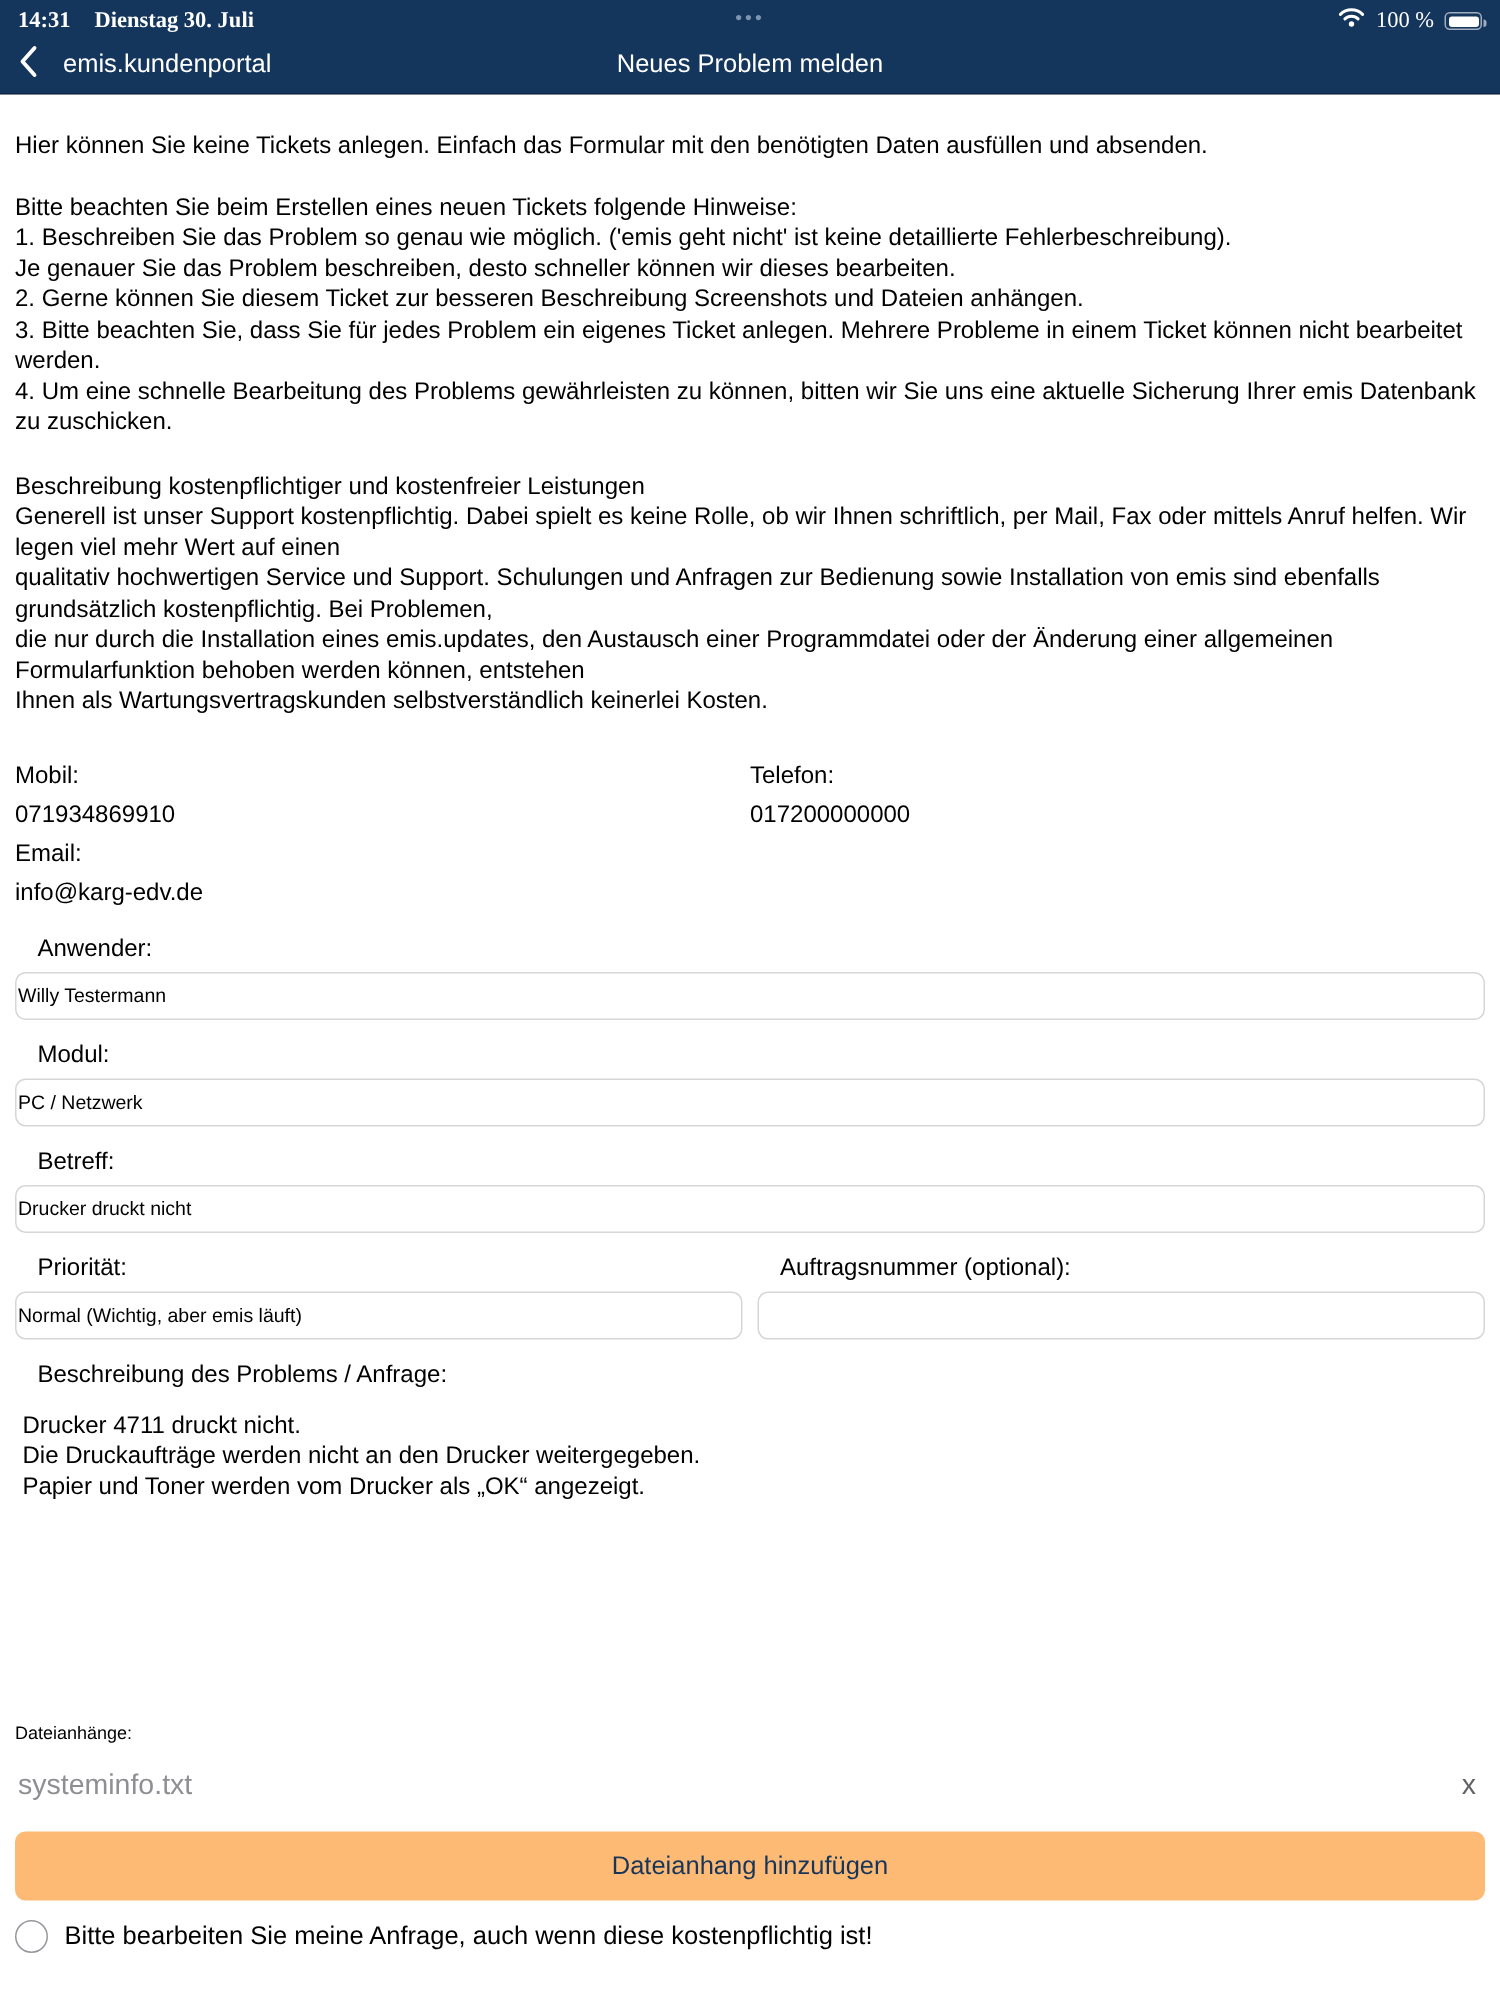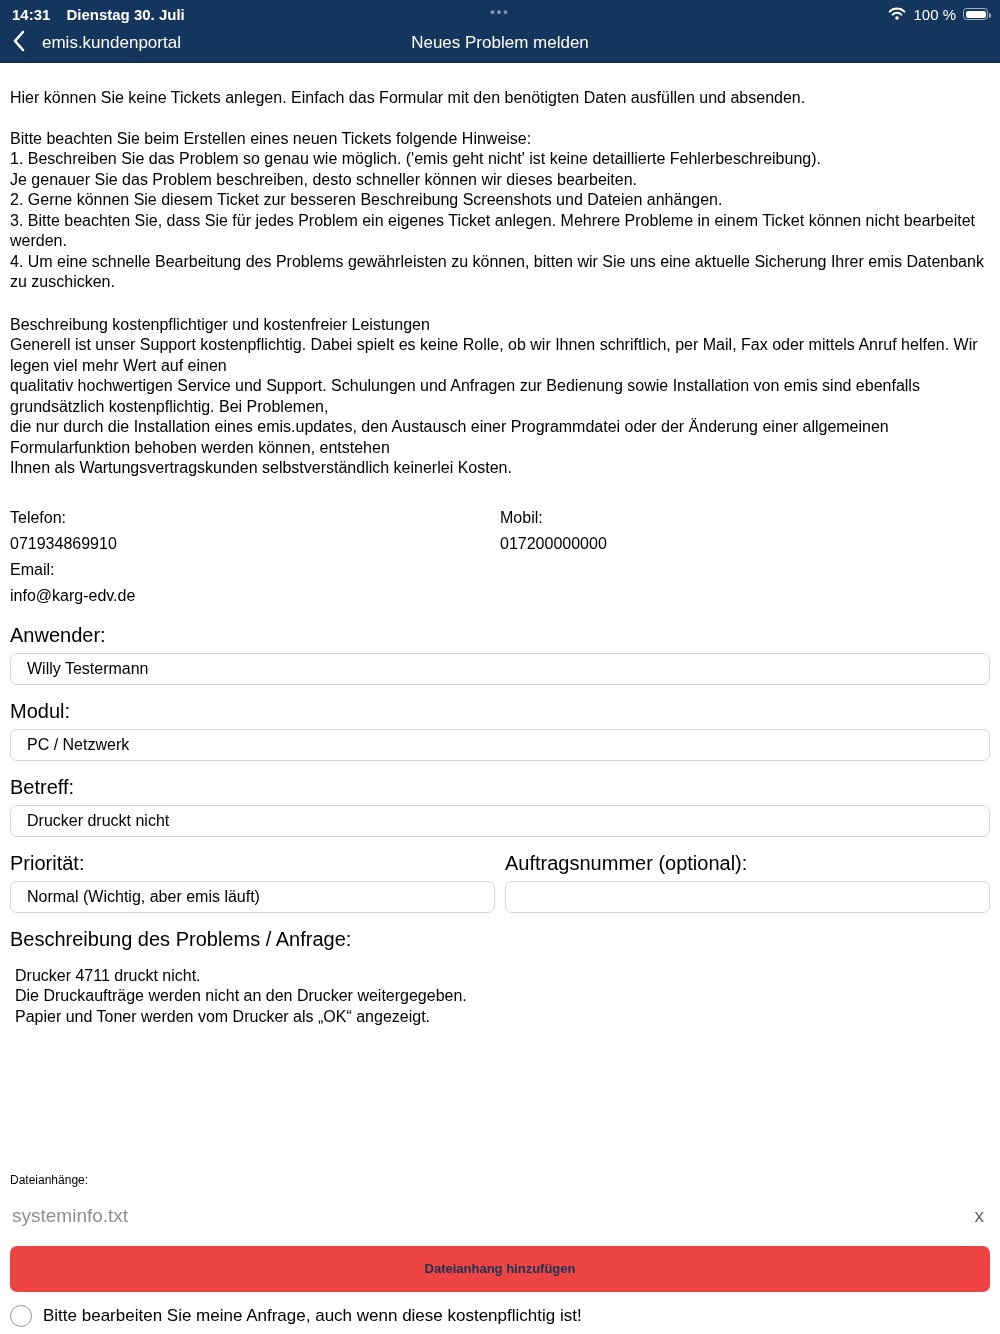--- a/index.html
+++ b/index.html
@@ -10,21 +10,21 @@
     font-family: "Liberation Sans", "DejaVu Sans", sans-serif;
     color: #000;
     overflow: hidden;
   }
 
   
   .header { background: #14355c; color: #fff; }
   .statusbar {
     height: 28px; padding: 0 12px;
     display: flex; align-items: center; justify-content: space-between;
-    position: relative; font-size: 15px; font-weight: 600;
+    position: relative; font-size: 15px; font-weight: 600; font-family: Liberation Serif, serif;
   }
   .statusbar-left { display: flex; gap: 16px; align-items: center; }
   .statusbar-dots {
     position: absolute; left: 50%; top: 4px; transform: translateX(-50%);
     color: #7e95af; font-size: 13px; letter-spacing: 2px; font-weight: 700;
   }
   .statusbar-right { display: flex; gap: 7px; align-items: center; font-weight: 400; }
   .battery { position: relative; width: 25px; height: 12px;
     border: 1px solid rgba(255,255,255,.6); border-radius: 3.5px; }
   .battery-fill { position: absolute; inset: 1.5px; background: #fff; border-radius: 2px; }
@@ -47,46 +47,46 @@
   .content { padding: 0 10px; }
   .intro { font-size: 16px; line-height: 20.5px; white-space: pre-line; margin: 0; }
   .intro.p1 { margin-top: 25px; }
   .intro.p2 { margin-top: 20px; }
   .intro.p3 { margin-top: 22px; }
 
   .contact { display: grid; grid-template-columns: 1fr 1fr; margin-top: 26px;
     font-size: 16px; }
   .contact div { line-height: 26px; }
 
-  .field-label { font-size: 20px; margin: 15px 0 6px 0; }
+  .field-label { font-size: 16px; margin: 15px 0 6px 15px; }
   .text-input {
     width: 100%; height: 32px;
     border: 1px solid #d6d6d6; border-radius: 7px;
-    padding: 0 16px; font-size: 16px; color: #000; background: #fff;
+    padding: 0 1px; font-size: 13px; color: #000; background: #fff;
     font-family: inherit; outline: none; display: block;
   }
   .half-row { display: grid; grid-template-columns: 1fr 1fr; column-gap: 10px; }
 
   .desc-box {
     min-height: 216px; padding: 9px 5px;
     font-size: 16px; line-height: 20.5px; white-space: pre-line;
   }
 
   .attach-label { font-size: 12px; margin: 0; }
   .attach-row {
     display: flex; justify-content: space-between; align-items: center;
     margin-top: 18px; padding: 0 2px;
   }
   .attach-name { font-size: 19px; color: #8e8e93; }
   .attach-remove { font-size: 19px; color: #636366; cursor: pointer; padding: 0 4px; }
 
   .add-btn {
     display: block; width: 100%; height: 46px; margin-top: 19px;
-    background: #ef4444; border: none; border-radius: 7px;
-    color: #17355a; font-size: 13px; font-weight: 700;
+    background: #fdba74; border: none; border-radius: 7px;
+    color: #17355a; font-size: 17px; font-weight: 400;
     font-family: inherit; cursor: pointer;
   }
 
   .consent { display: flex; align-items: center; gap: 11px; margin-top: 13px; }
   .radio { width: 22px; height: 22px; flex: 0 0 22px;
     border: 1.5px solid #98989d; border-radius: 50%; background: #fff; cursor: pointer; }
   .consent-label { font-size: 17px; }
 </style>
 </head>
 <body>
@@ -135,22 +135,22 @@
 2. Gerne können Sie diesem Ticket zur besseren Beschreibung Screenshots und Dateien anhängen.
 3. Bitte beachten Sie, dass Sie für jedes Problem ein eigenes Ticket anlegen. Mehrere Probleme in einem Ticket können nicht bearbeitet werden.
 4. Um eine schnelle Bearbeitung des Problems gewährleisten zu können, bitten wir Sie uns eine aktuelle Sicherung Ihrer emis Datenbank zu zuschicken.</p>
   <p class="intro p3">Beschreibung kostenpflichtiger und kostenfreier Leistungen
 Generell ist unser Support kostenpflichtig. Dabei spielt es keine Rolle, ob wir Ihnen schriftlich, per Mail, Fax oder mittels Anruf helfen. Wir legen viel mehr Wert auf einen
 qualitativ hochwertigen Service und Support. Schulungen und Anfragen zur Bedienung sowie Installation von emis sind ebenfalls grundsätzlich kostenpflichtig. Bei Problemen,
 die nur durch die Installation eines emis.updates, den Austausch einer Programmdatei oder der Änderung einer allgemeinen Formularfunktion behoben werden können, entstehen
 Ihnen als Wartungsvertragskunden selbstverständlich keinerlei Kosten.</p>
 
   <div class="contact">
+    <div>Mobil:</div>
     <div>Telefon:</div>
-    <div>Mobil:</div>
     <div>071934869910</div>
     <div>017200000000</div>
     <div>Email:</div>
     <div></div>
     <div>info@karg-edv.de</div>
     <div></div>
   </div>
 
   <div class="field-label">Anwender:</div>
   <input class="text-input" type="text" value="Willy Testermann" style="">

